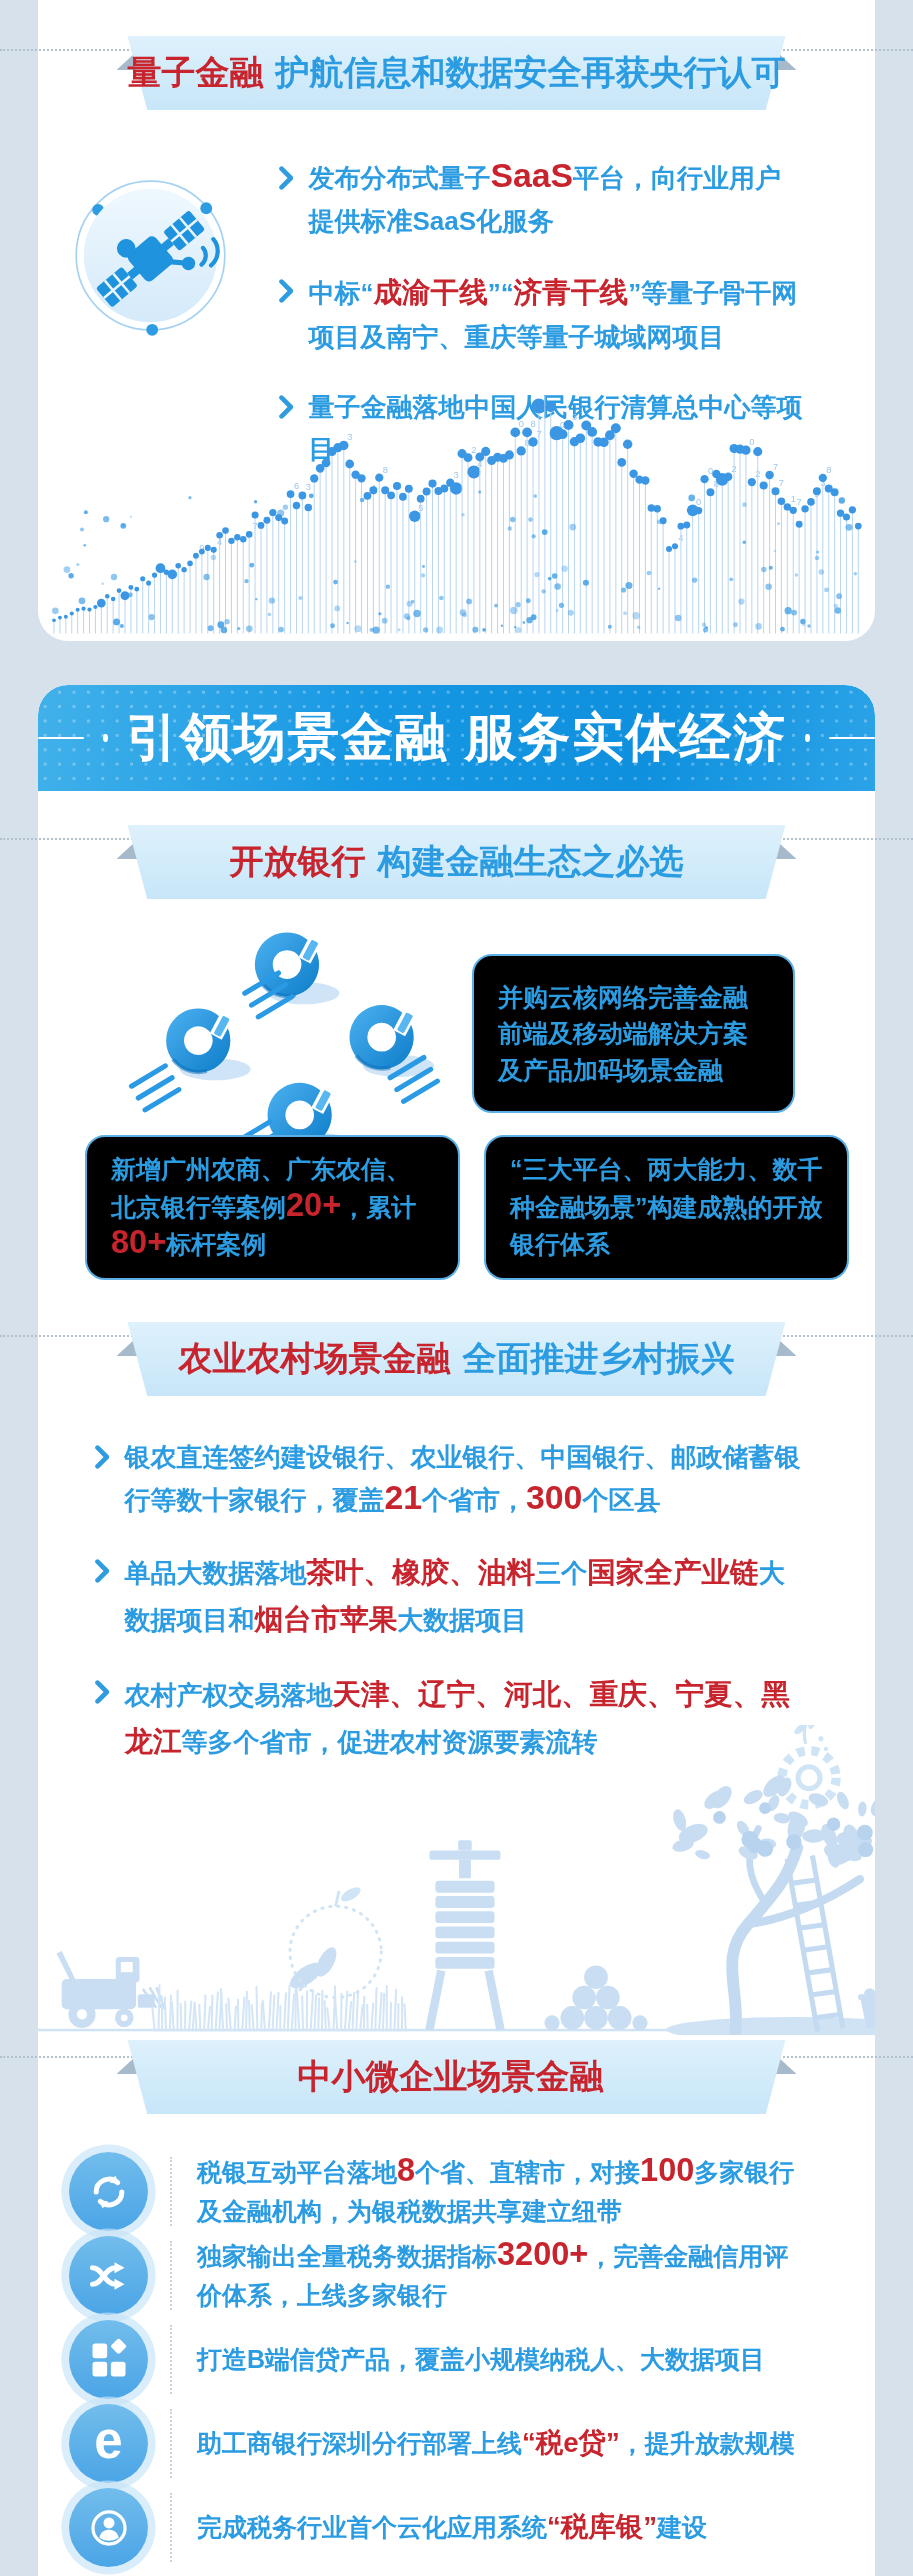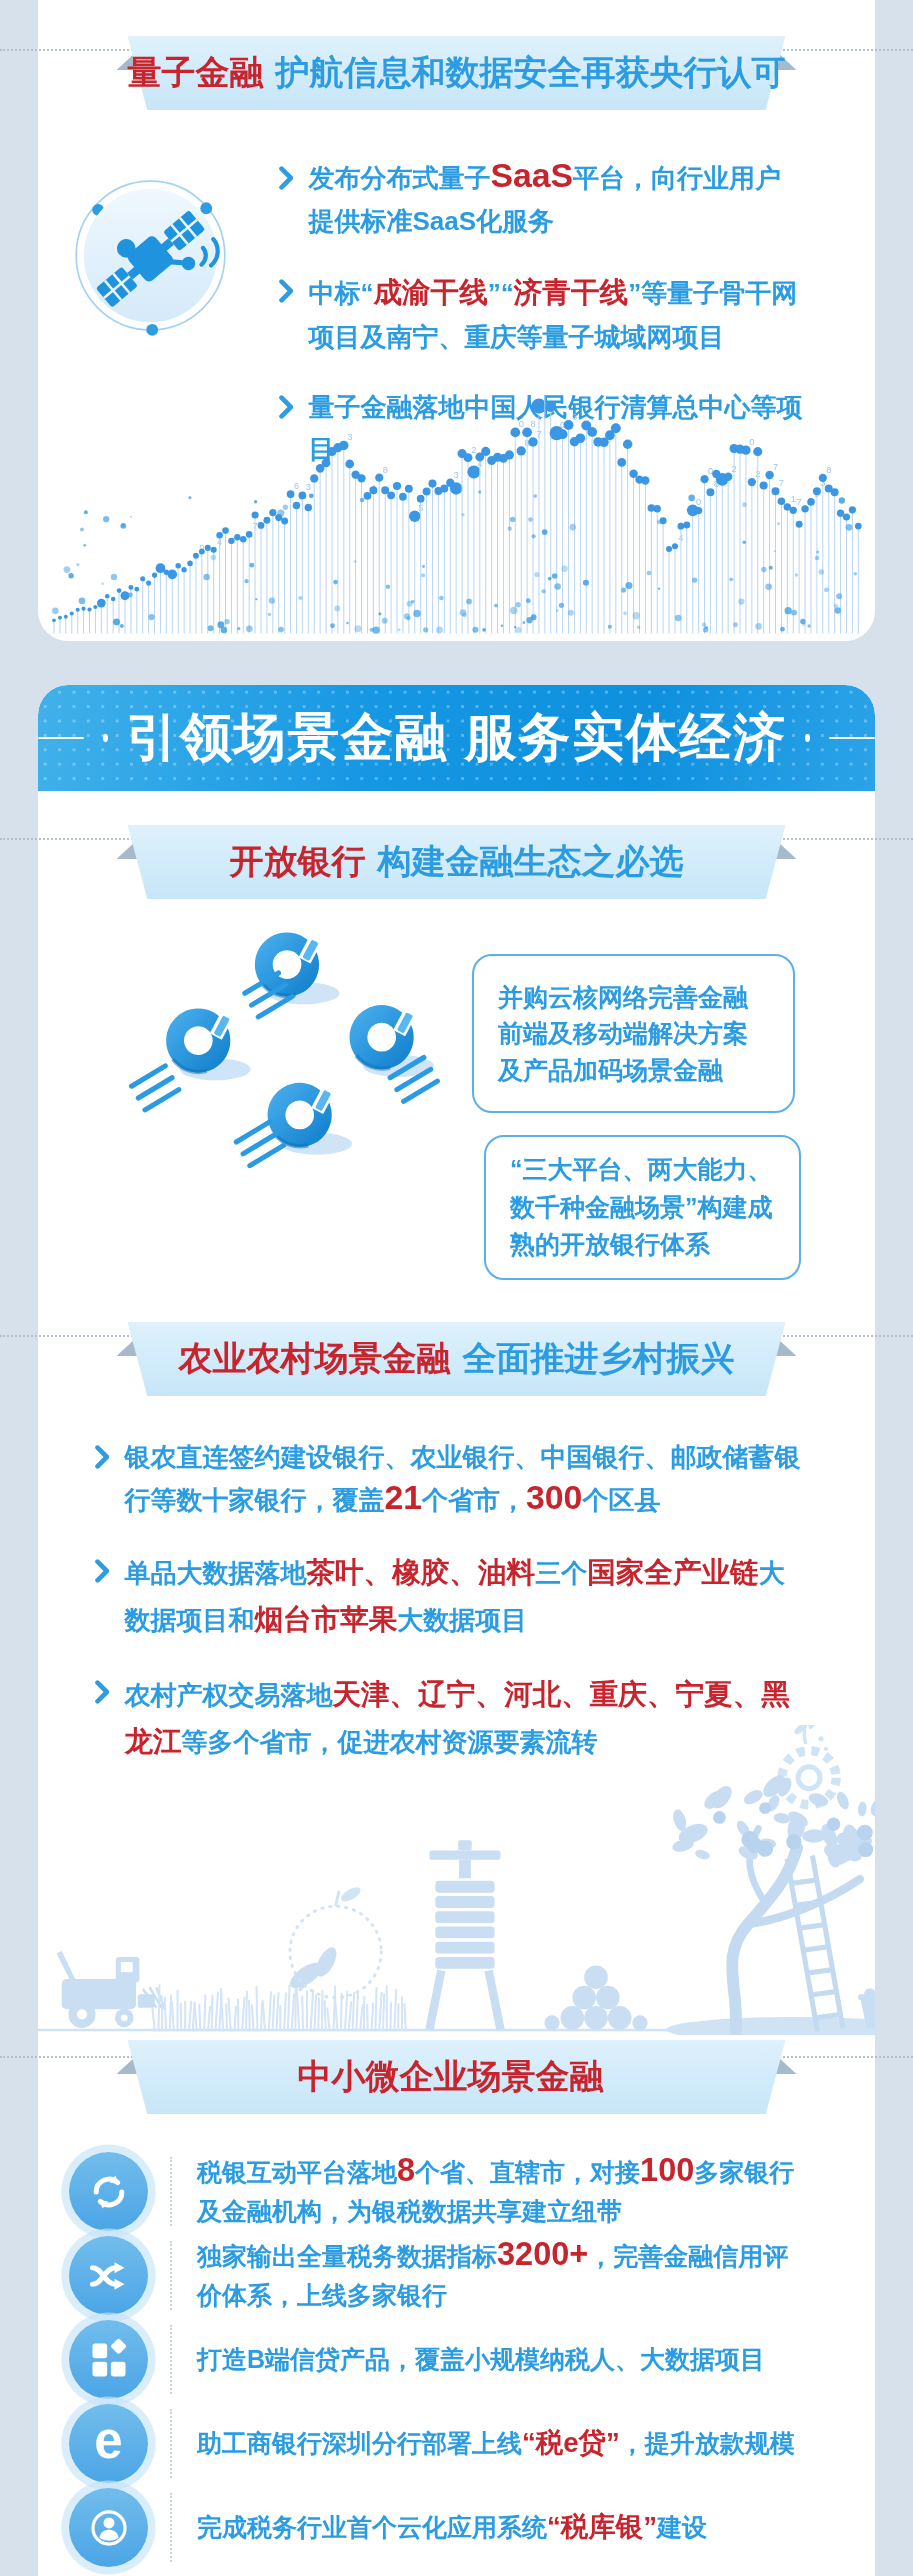--- a/index.html
+++ b/index.html
@@ -64,26 +64,26 @@
   
   .sat{position:absolute;left:61px;top:166px;width:179px;height:179px;z-index:2;}
 
   
   .skyline{position:absolute;left:47px;top:396px;width:820px;height:245px;z-index:2;}
 
   
   .coins{position:absolute;left:118px;top:912px;width:338px;height:258px;z-index:2;}
 
   
-  .ibox{position:absolute;border:2.5px solid #5cb0e8;border-radius:20px;background:#ffffff;
+  .ibox{position:absolute;border:2.5px solid #5cb0e8;border-radius:20px;background:#000000;
     display:flex;align-items:center;padding:10px 24px;font-size:25px;line-height:1.5;font-weight:700;
     color:var(--blue);z-index:2;}
   .note-box{left:472px;top:954px;width:323px;height:159px;line-height:1.45;}
   .stat-box1{left:85px;top:1135px;width:375px;height:145px;}
-  .stat-box2{left:484px;top:1135px;width:317px;height:145px;}
+  .stat-box2{left:484px;top:1135px;width:365px;height:145px;}
 
   
   .farm{position:absolute;left:38px;top:1725px;width:837px;height:310px;z-index:1;}
 
   
   .sme{position:absolute;left:69px;top:2152px;width:743px;display:flex;flex-direction:column;gap:5px;z-index:2;}
   .sme-row{display:flex;align-items:center;min-height:79px;}
   .sme-ic{flex:0 0 auto;width:79px;height:79px;border-radius:50%;
     background:linear-gradient(180deg,#72bdec,#4ba5e6);
     box-shadow:0 0 0 7.6px rgba(198,227,247,.65);
@@ -699,20 +699,23 @@
       <path d="M150 96 l40 -24 M158 110 l40 -24 M166 124 l40 -24"></path>
       <path d="M16 206 l40 -24 M24 220 l40 -24 M32 234 l40 -24"></path>
       <path d="M322 196 l40 -24 M330 210 l40 -24 M338 224 l40 -24"></path>
       <path d="M140 272 l40 -24 M148 286 l40 -24 M156 300 l40 -24"></path>
     </g>
   </svg>
 
   <div class="ibox note-box">
     <p><span class="seg-b">并购云核网络完善金融前端及移动端解决方案及产品加码场景金融</span></p>
   </div>
+  <div class="ibox stat-box1">
+    <p><span class="seg-b">新增广州农商、广东农信、北京银行等案例</span><span class="seg-rn">20+</span><span class="seg-b">，累计</span><span class="seg-rn">80+</span><span class="seg-b">标杆案例</span></p>
+  </div>
   <div class="ibox stat-box2">
     <p><span class="seg-b">“三大平台、两大能力、数千种金融场景”构建成熟的开放银行体系</span></p>
   </div>
 
   <div class="blist blist-agri">
       <div class="brow">
         <svg class="chev" width="14.4" height="24" viewBox="0 0 17 28">
           <path d="M3 3l11 11L3 25" stroke="#2f9ce0" stroke-width="5.5" fill="none" stroke-linecap="round" stroke-linejoin="round"></path>
         </svg>
         <div class="bullet-text"><span class="seg-b">银农直连签约建设银行、农业银行、中国银行、邮政储蓄银行等数十家银行，覆盖</span><span class="seg-rn">21</span><span class="seg-b">个省市，</span><span class="seg-rn">300</span><span class="seg-b">个区县</span></div>

